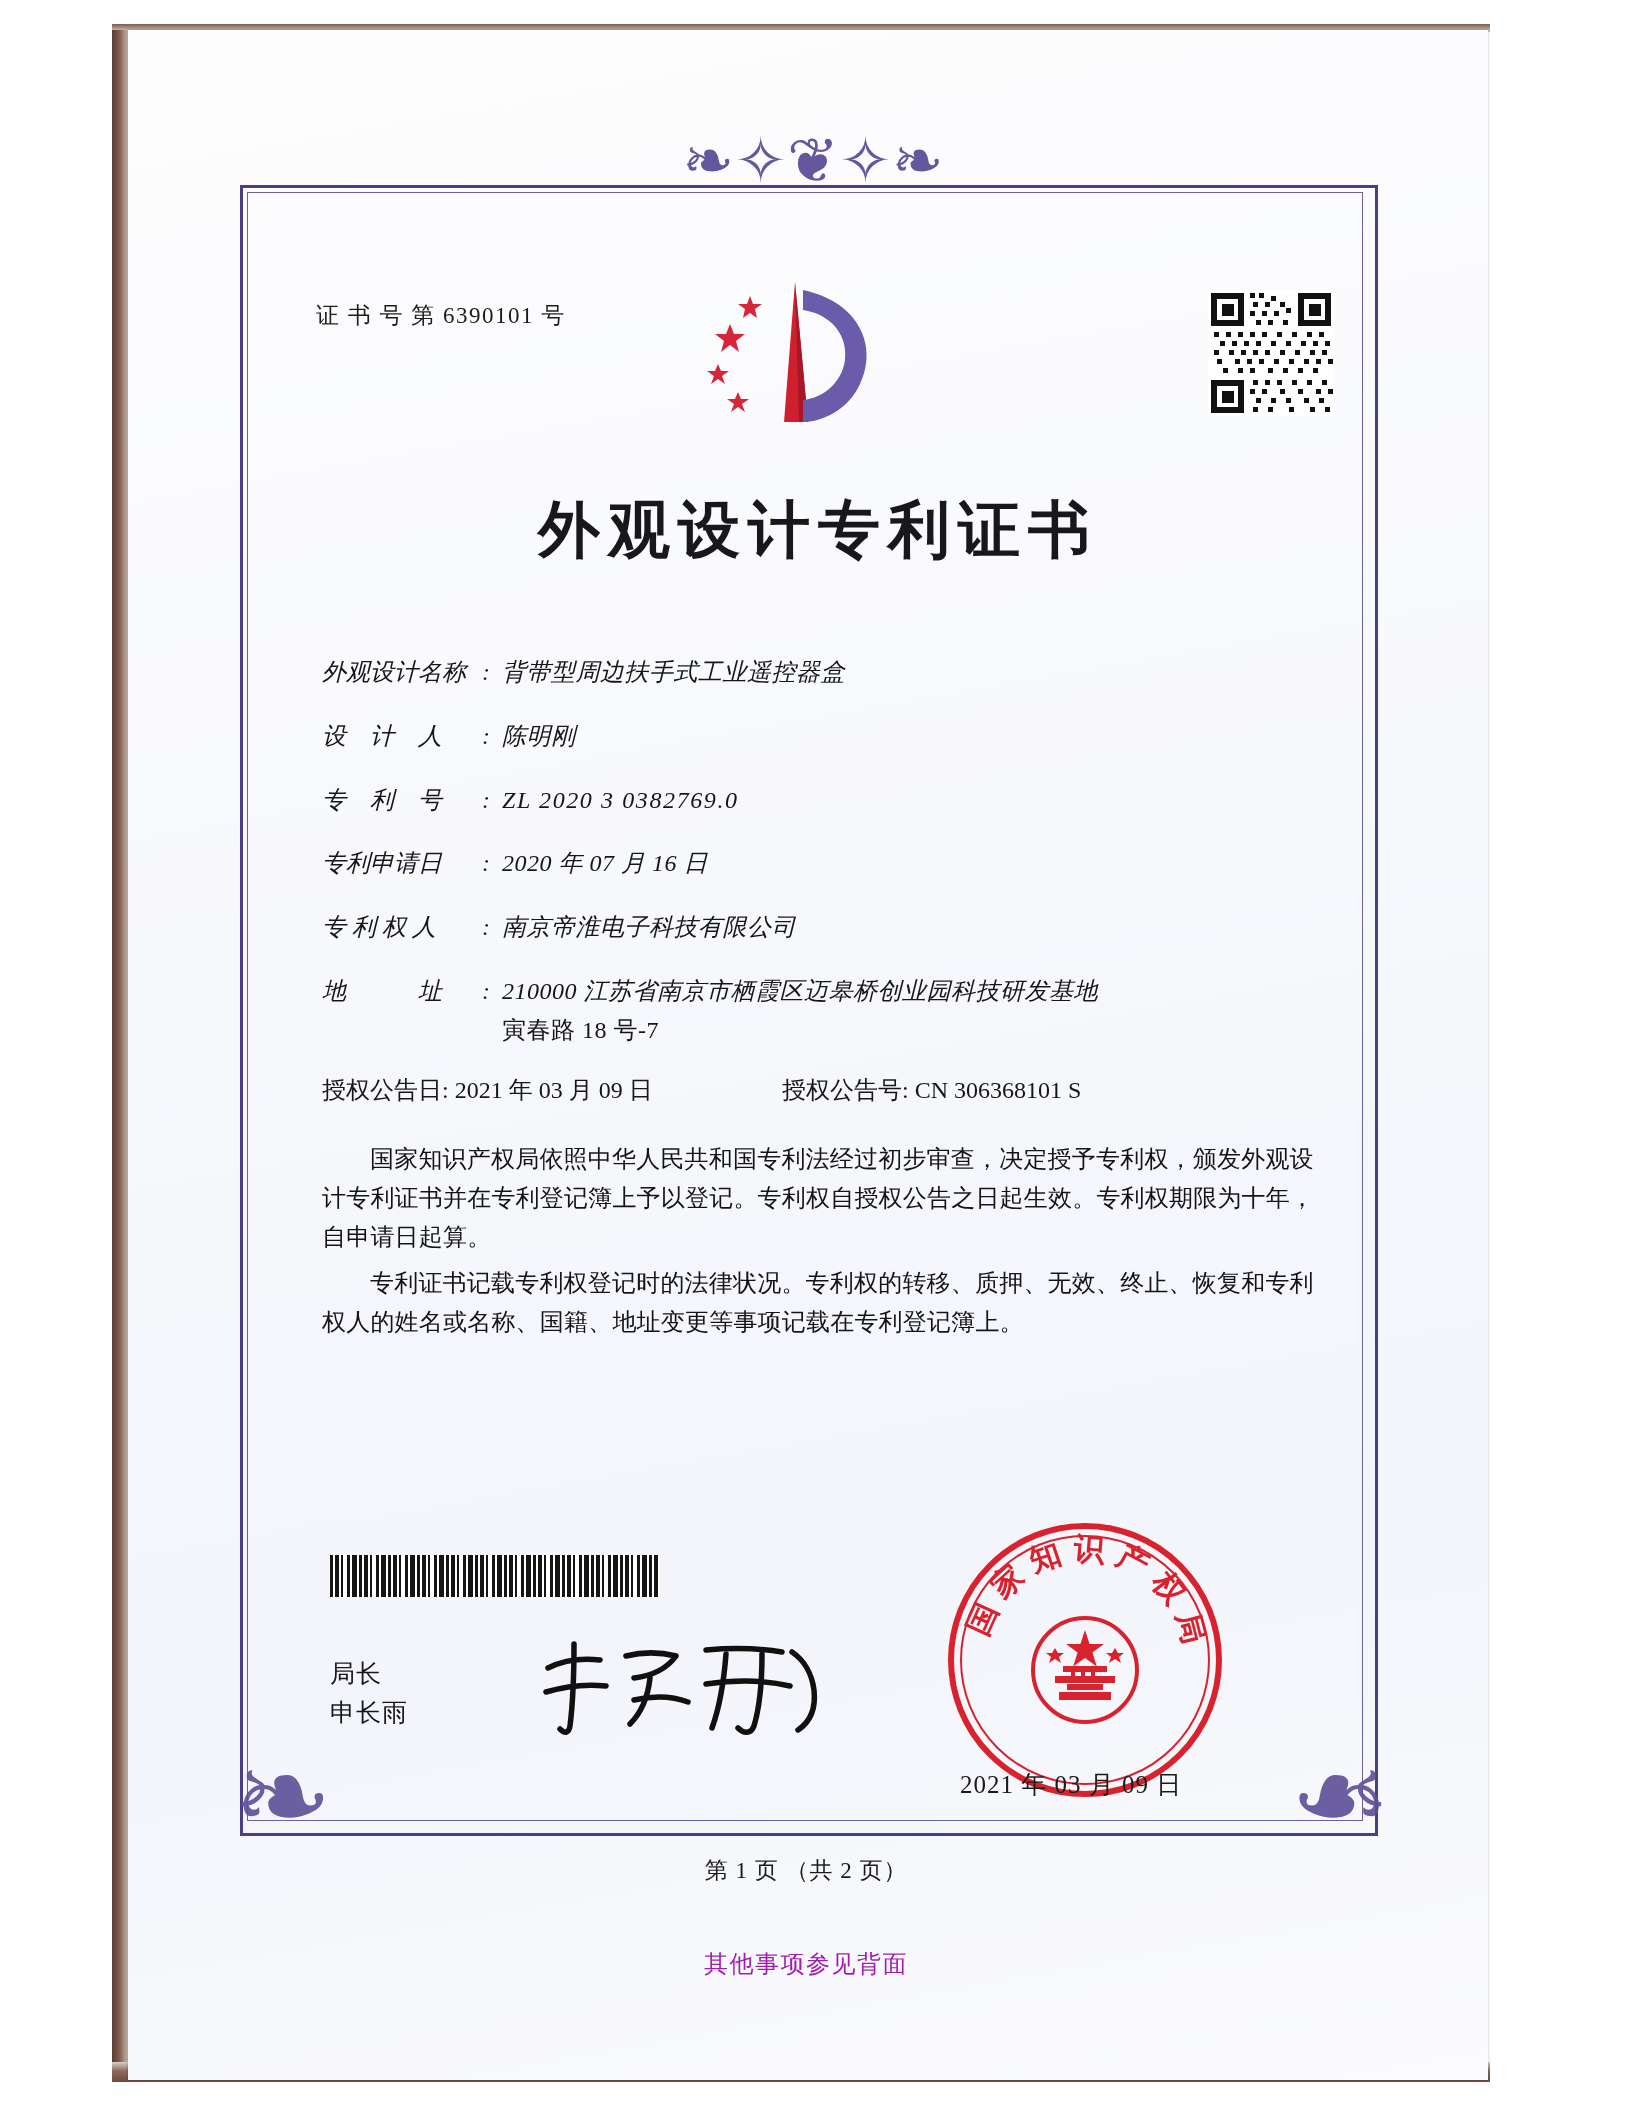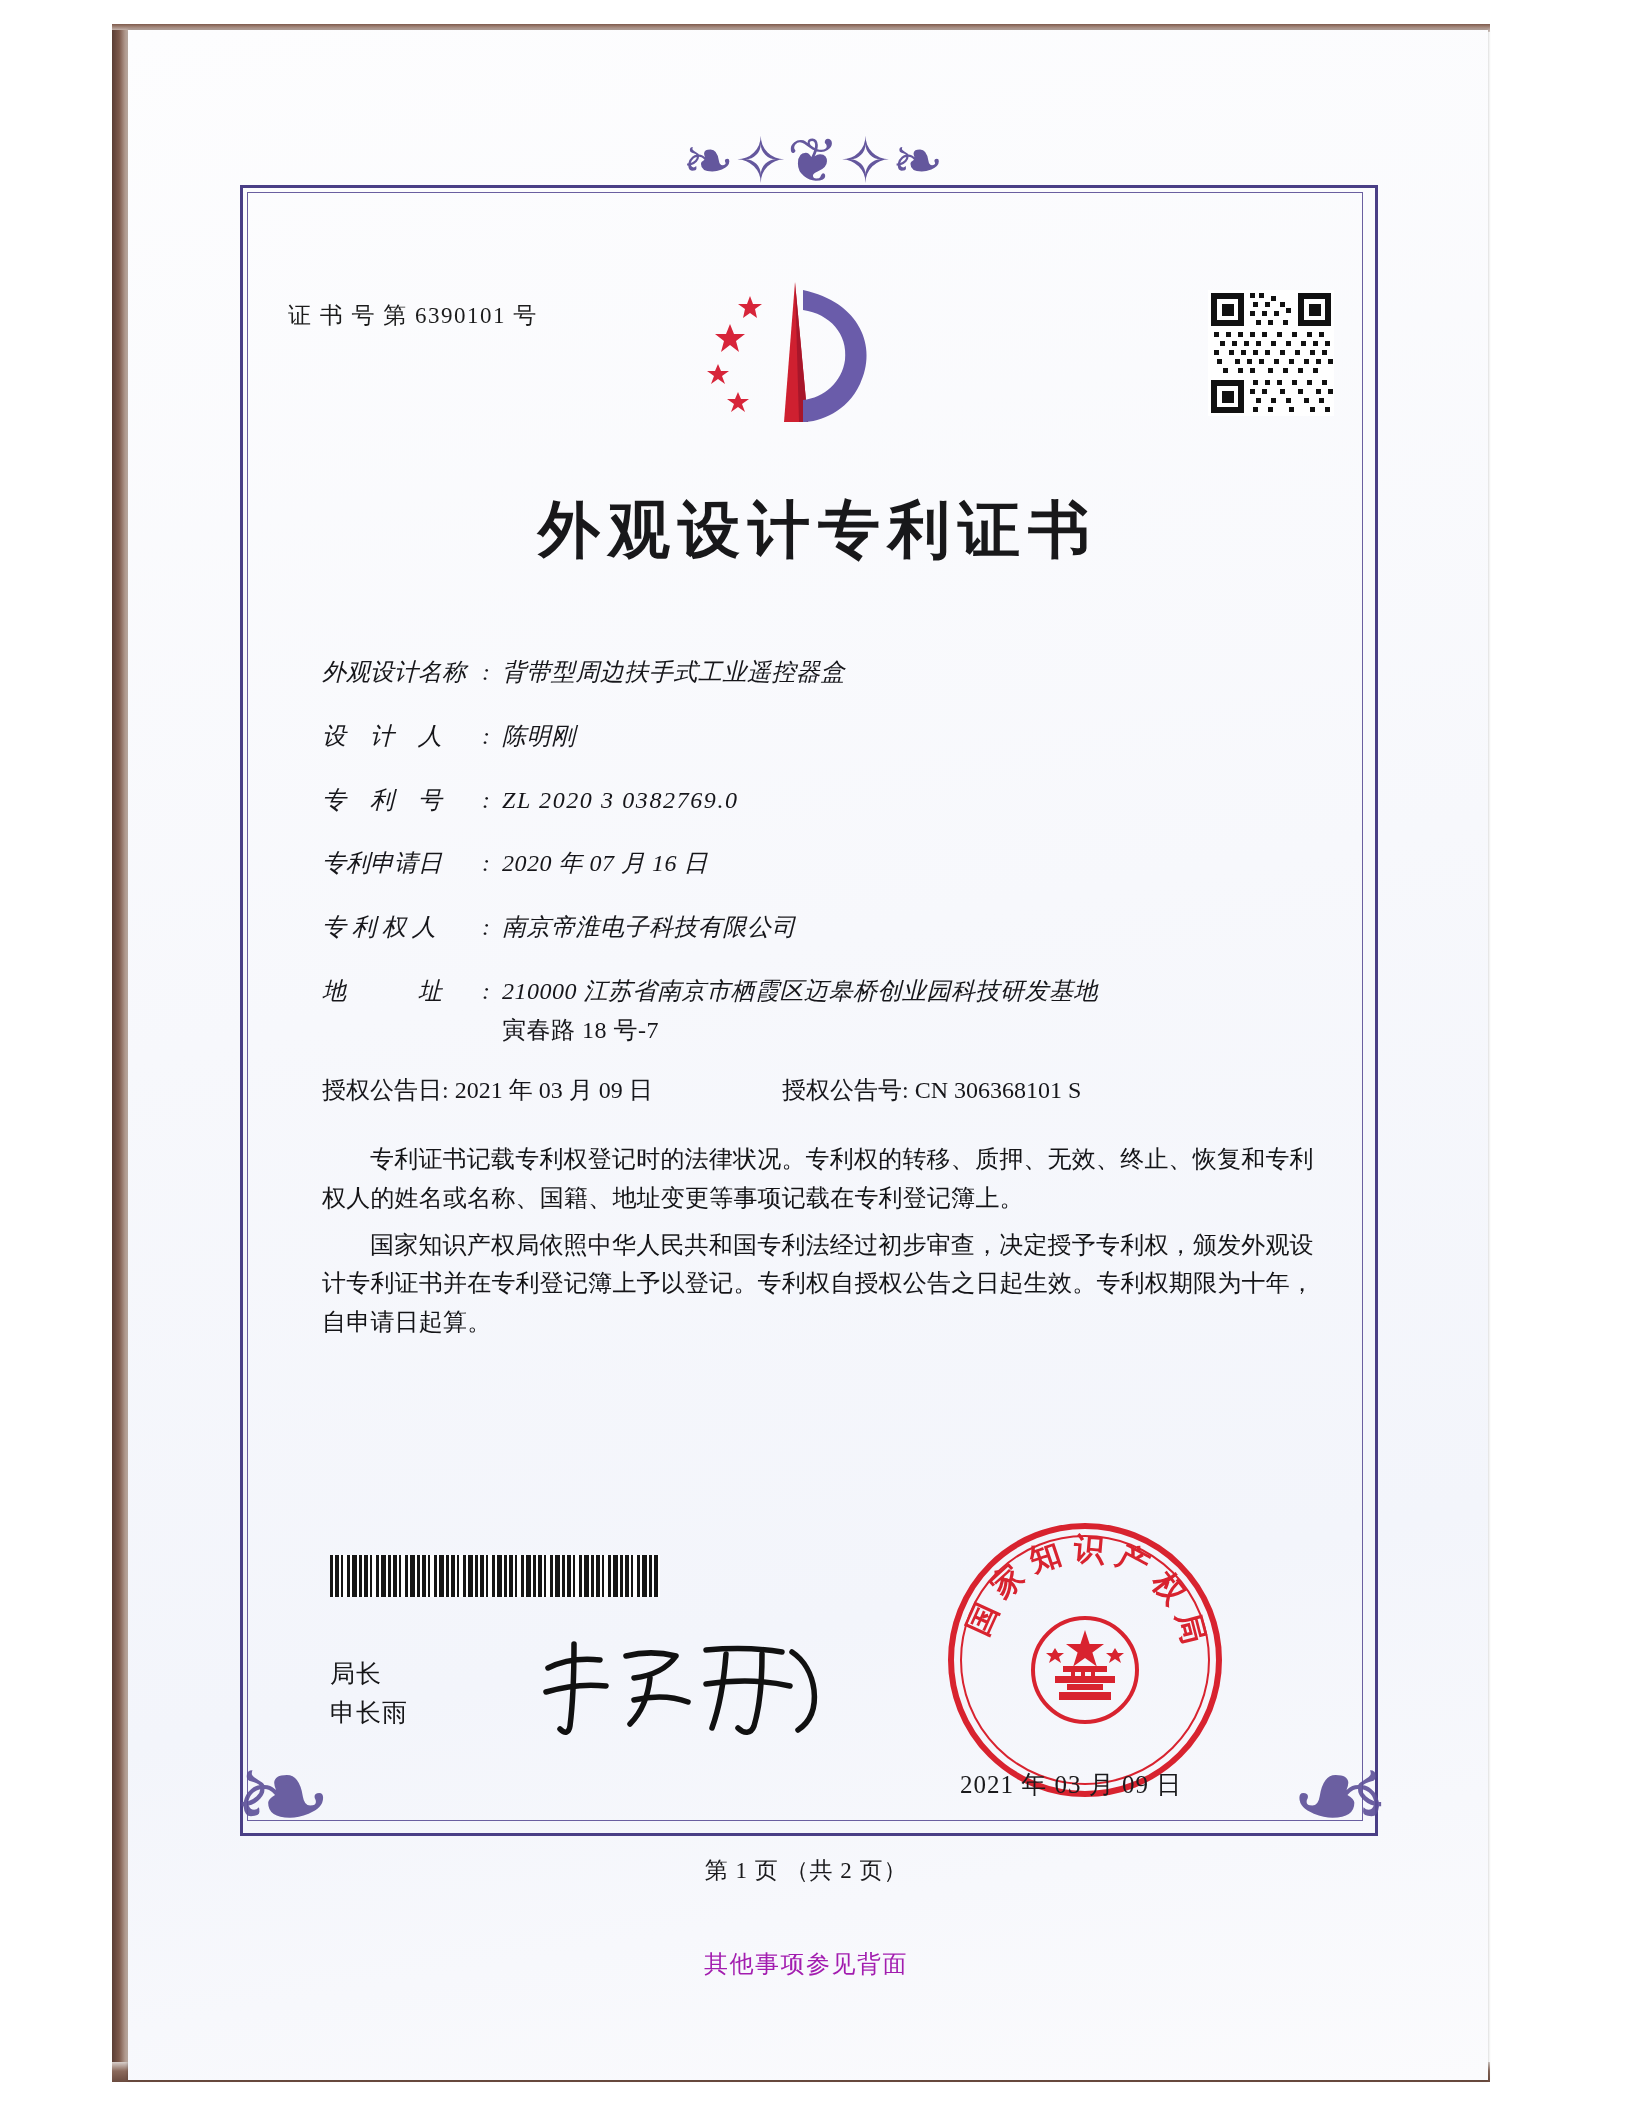--- a/index.html
+++ b/index.html
@@ -123,21 +123,21 @@
     position: absolute;
     left: 1208px;
     top: 290px;
     width: 126px;
     height: 126px;
   }
 
   
   .cert-no {
     position: absolute;
-    left: 288px;
+    left: 316px;
     top: 300px;
     font-size: 23px;
     letter-spacing: 1.5px;
     color: #1c1c1c;
     font-family: "Liberation Serif", "DejaVu Serif", serif;
   }
 
   
   .doc-title {
     position: absolute;
@@ -469,22 +469,22 @@
 
     <div class="pub-row">
       <div class="pub-left">
         <span>授权公告日</span><span>:</span>&nbsp;<span>2021 年 03 月 09 日</span>
       </div>
       <div class="pub-right">
         <span>授权公告号</span><span>:</span>&nbsp;<span>CN 306368101 S</span>
       </div>
     </div>
 
+    <div class="para">国家知识产权局依照中华人民共和国专利法经过初步审查，决定授予专利权，颁发外观设计专利证书并在专利登记簿上予以登记。专利权自授权公告之日起生效。专利权期限为十年，自申请日起算。</div>
     <div class="para">专利证书记载专利权登记时的法律状况。专利权的转移、质押、无效、终止、恢复和专利权人的姓名或名称、国籍、地址变更等事项记载在专利登记簿上。</div>
-    <div class="para">国家知识产权局依照中华人民共和国专利法经过初步审查，决定授予专利权，颁发外观设计专利证书并在专利登记簿上予以登记。专利权自授权公告之日起生效。专利权期限为十年，自申请日起算。</div>
   </div>
 
   <div class="barcode"></div>
 
   <div class="sig-label">
     <div>局长</div>
     <div>申长雨</div>
   </div>
 
   <div class="signature">

